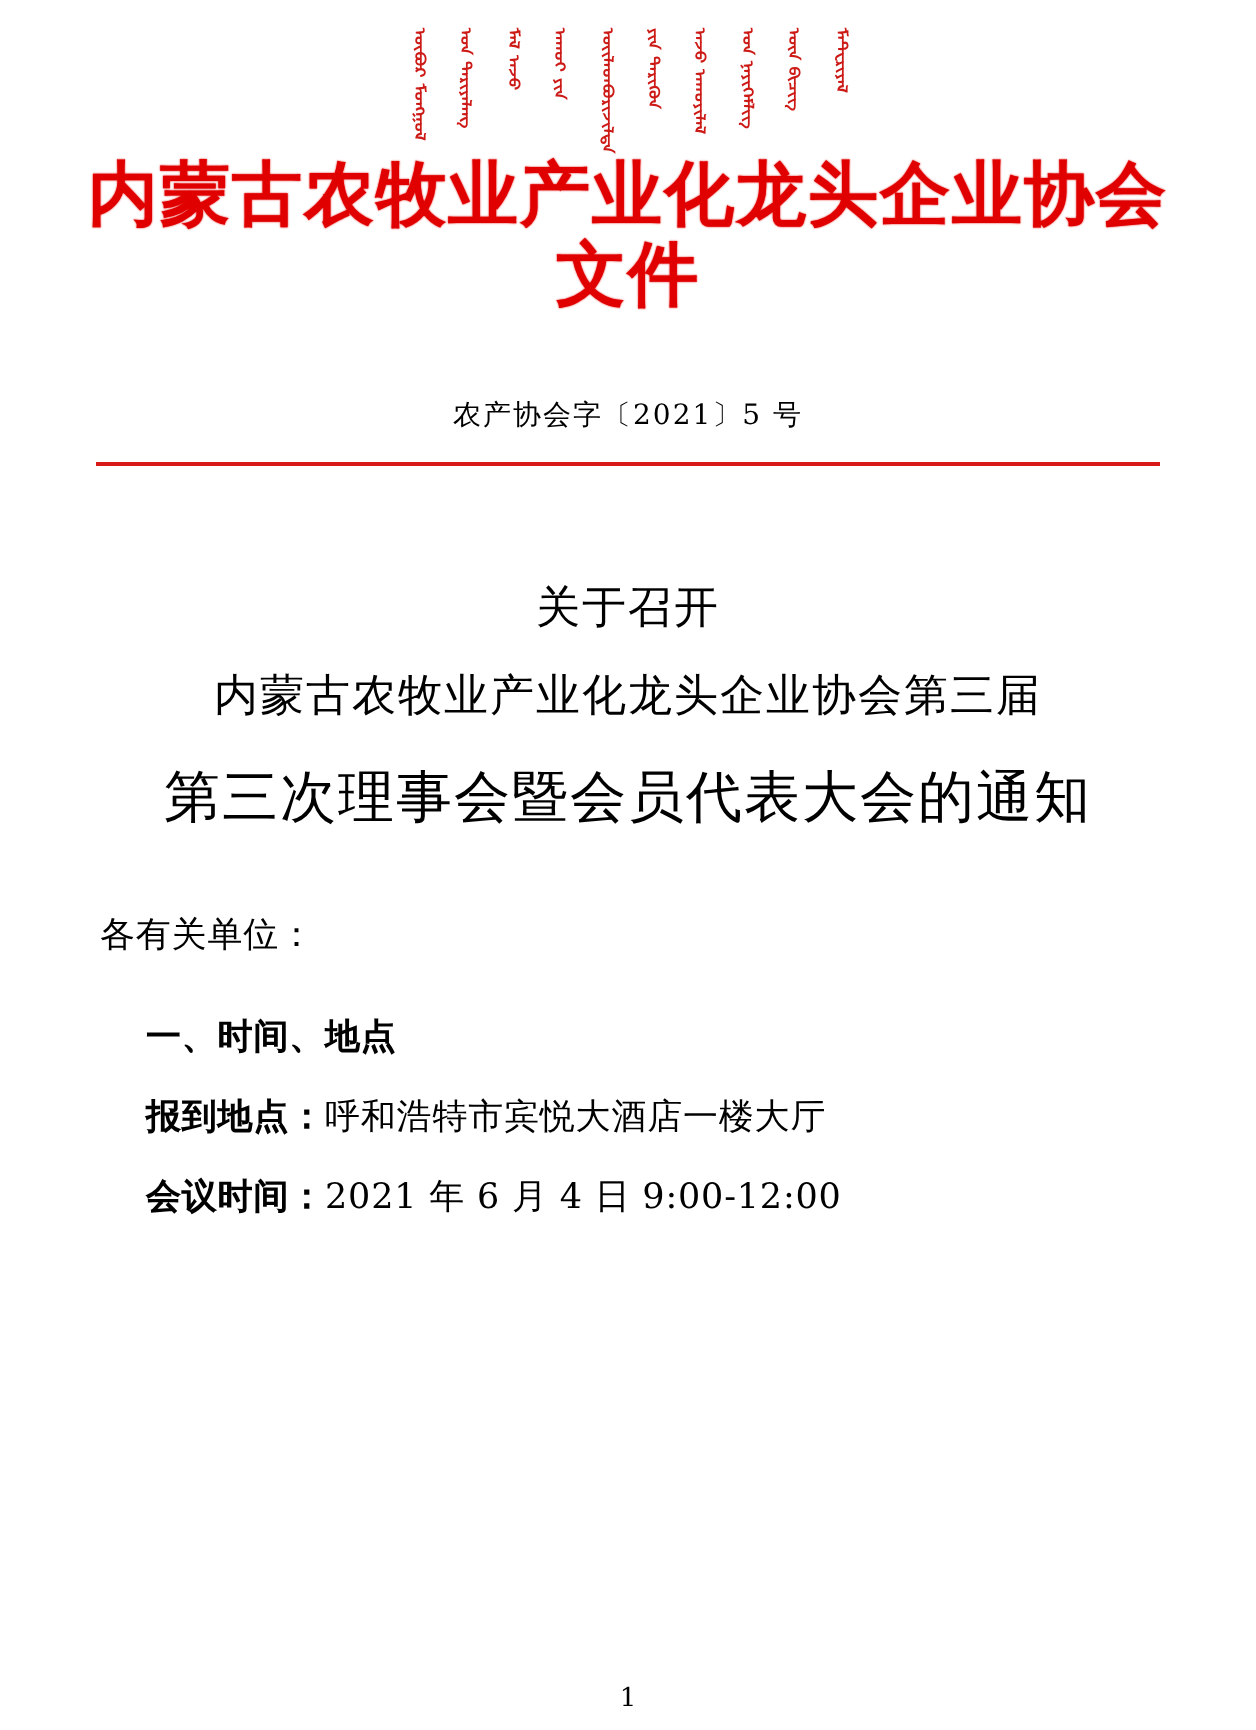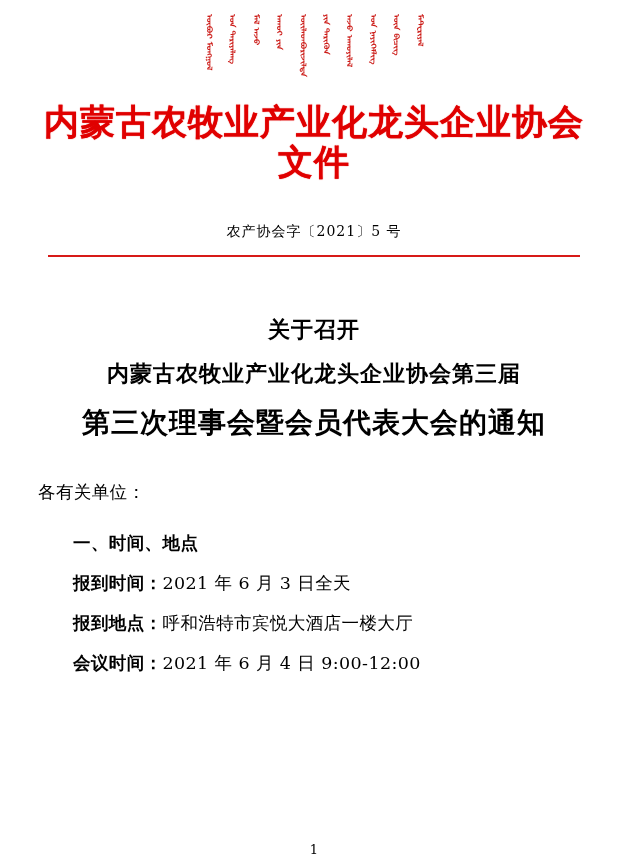--- a/index.html
+++ b/index.html
@@ -46,59 +46,59 @@
 
   
   .masthead {
     text-align: center;
     color: #e00000;
     font-family: "DejaVu Serif", "Liberation Serif", serif;
     font-weight: 700;
     font-size: 35px;
     letter-spacing: 1px;
     line-height: 1.15;
-    margin-top: 30px;
+    margin-top: 6px;
     text-shadow: 0 0 1px #e00000;
   }
 
   
   .docnum {
     text-align: center;
     font-size: 14px;
     margin-top: 40px;
     letter-spacing: 1px;
   }
   .red-rule {
     height: 2px;
     background: #d71a18;
     margin: 14px 10px 0 10px;
   }
 
   
   .title-block {
     margin-top: 50px;
     text-align: center;
-    font-weight: 700;
+    font-weight: 400;
     font-size: 22px;
     line-height: 2.0;
     letter-spacing: 1px;
   }
   .title-line-1 { font-size: 22px; }
   .title-line-2 { font-size: 22px; }
   .title-line-3 { font-size: 28px; }
 
   
   .body-text {
     margin-top: 24px;
     font-size: 17.5px;
     line-height: 2.05;
     letter-spacing: 0.4px;
     text-align: justify;
   }
-  .salutation { margin: 0; }
+  .salutation { margin: 12px; }
   .para {
     margin: 0;
     text-indent: 2em;
   }
   .section-head {
     margin: 16px 0 0 0;
     text-indent: 2em;
     font-weight: 700;
   }
   .kv {
@@ -144,23 +144,20 @@
     <div class="title-line-1">关于召开</div>
     <div class="title-line-2">内蒙古农牧业产业化龙头企业协会第三届</div>
     <div class="title-line-3">第三次理事会暨会员代表大会的通知</div>
   </div>
 
   <div class="body-text">
     <p class="salutation">各有关单位：</p>
     <p class="section-head">一、时间、地点</p>
 
     <p class="kv">
-      <span class="k">报到时间：</span><span class="v">2021 年 6 月 3 日全天</span>
-    </p>
-    <p class="kv">
       <span class="k">报到地点：</span><span class="v">呼和浩特市宾悦大酒店一楼大厅</span>
     </p>
     <p class="kv">
       <span class="k">会议时间：</span><span class="v">2021 年 6 月 4 日 9:00-12:00</span>
     </p>
   </div>
 
   <div class="page-number">1</div>
 
 </div>

